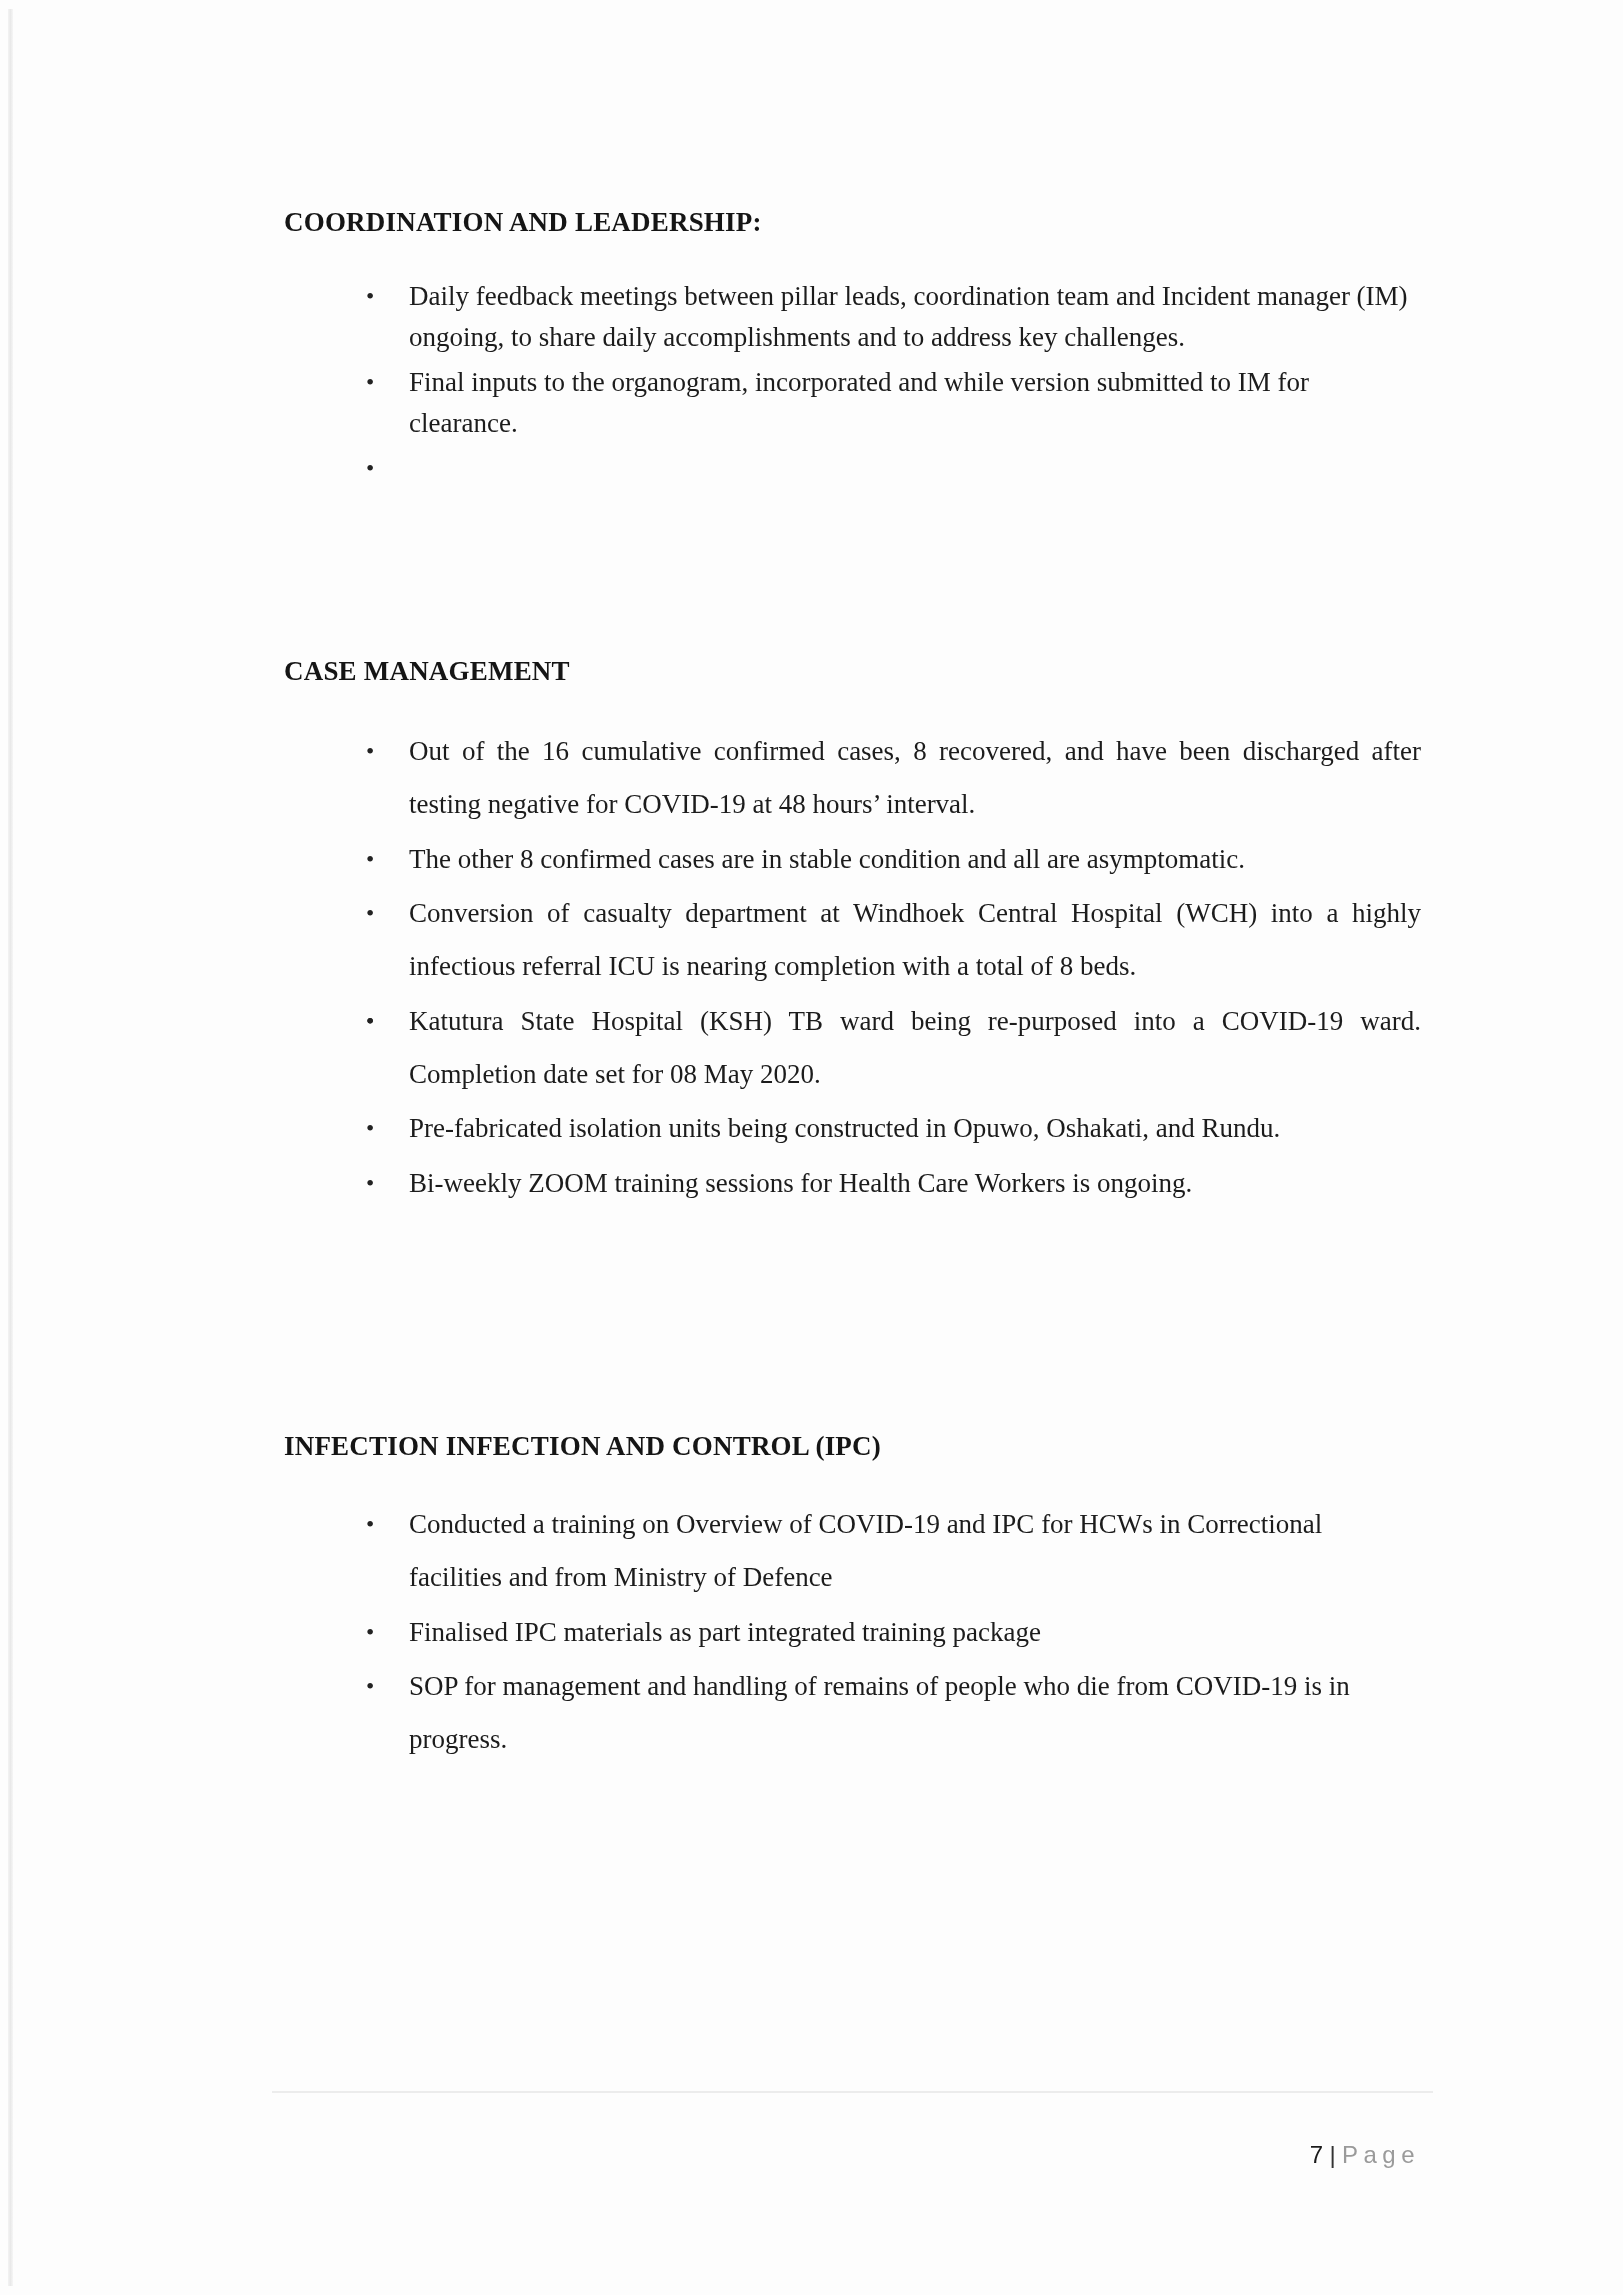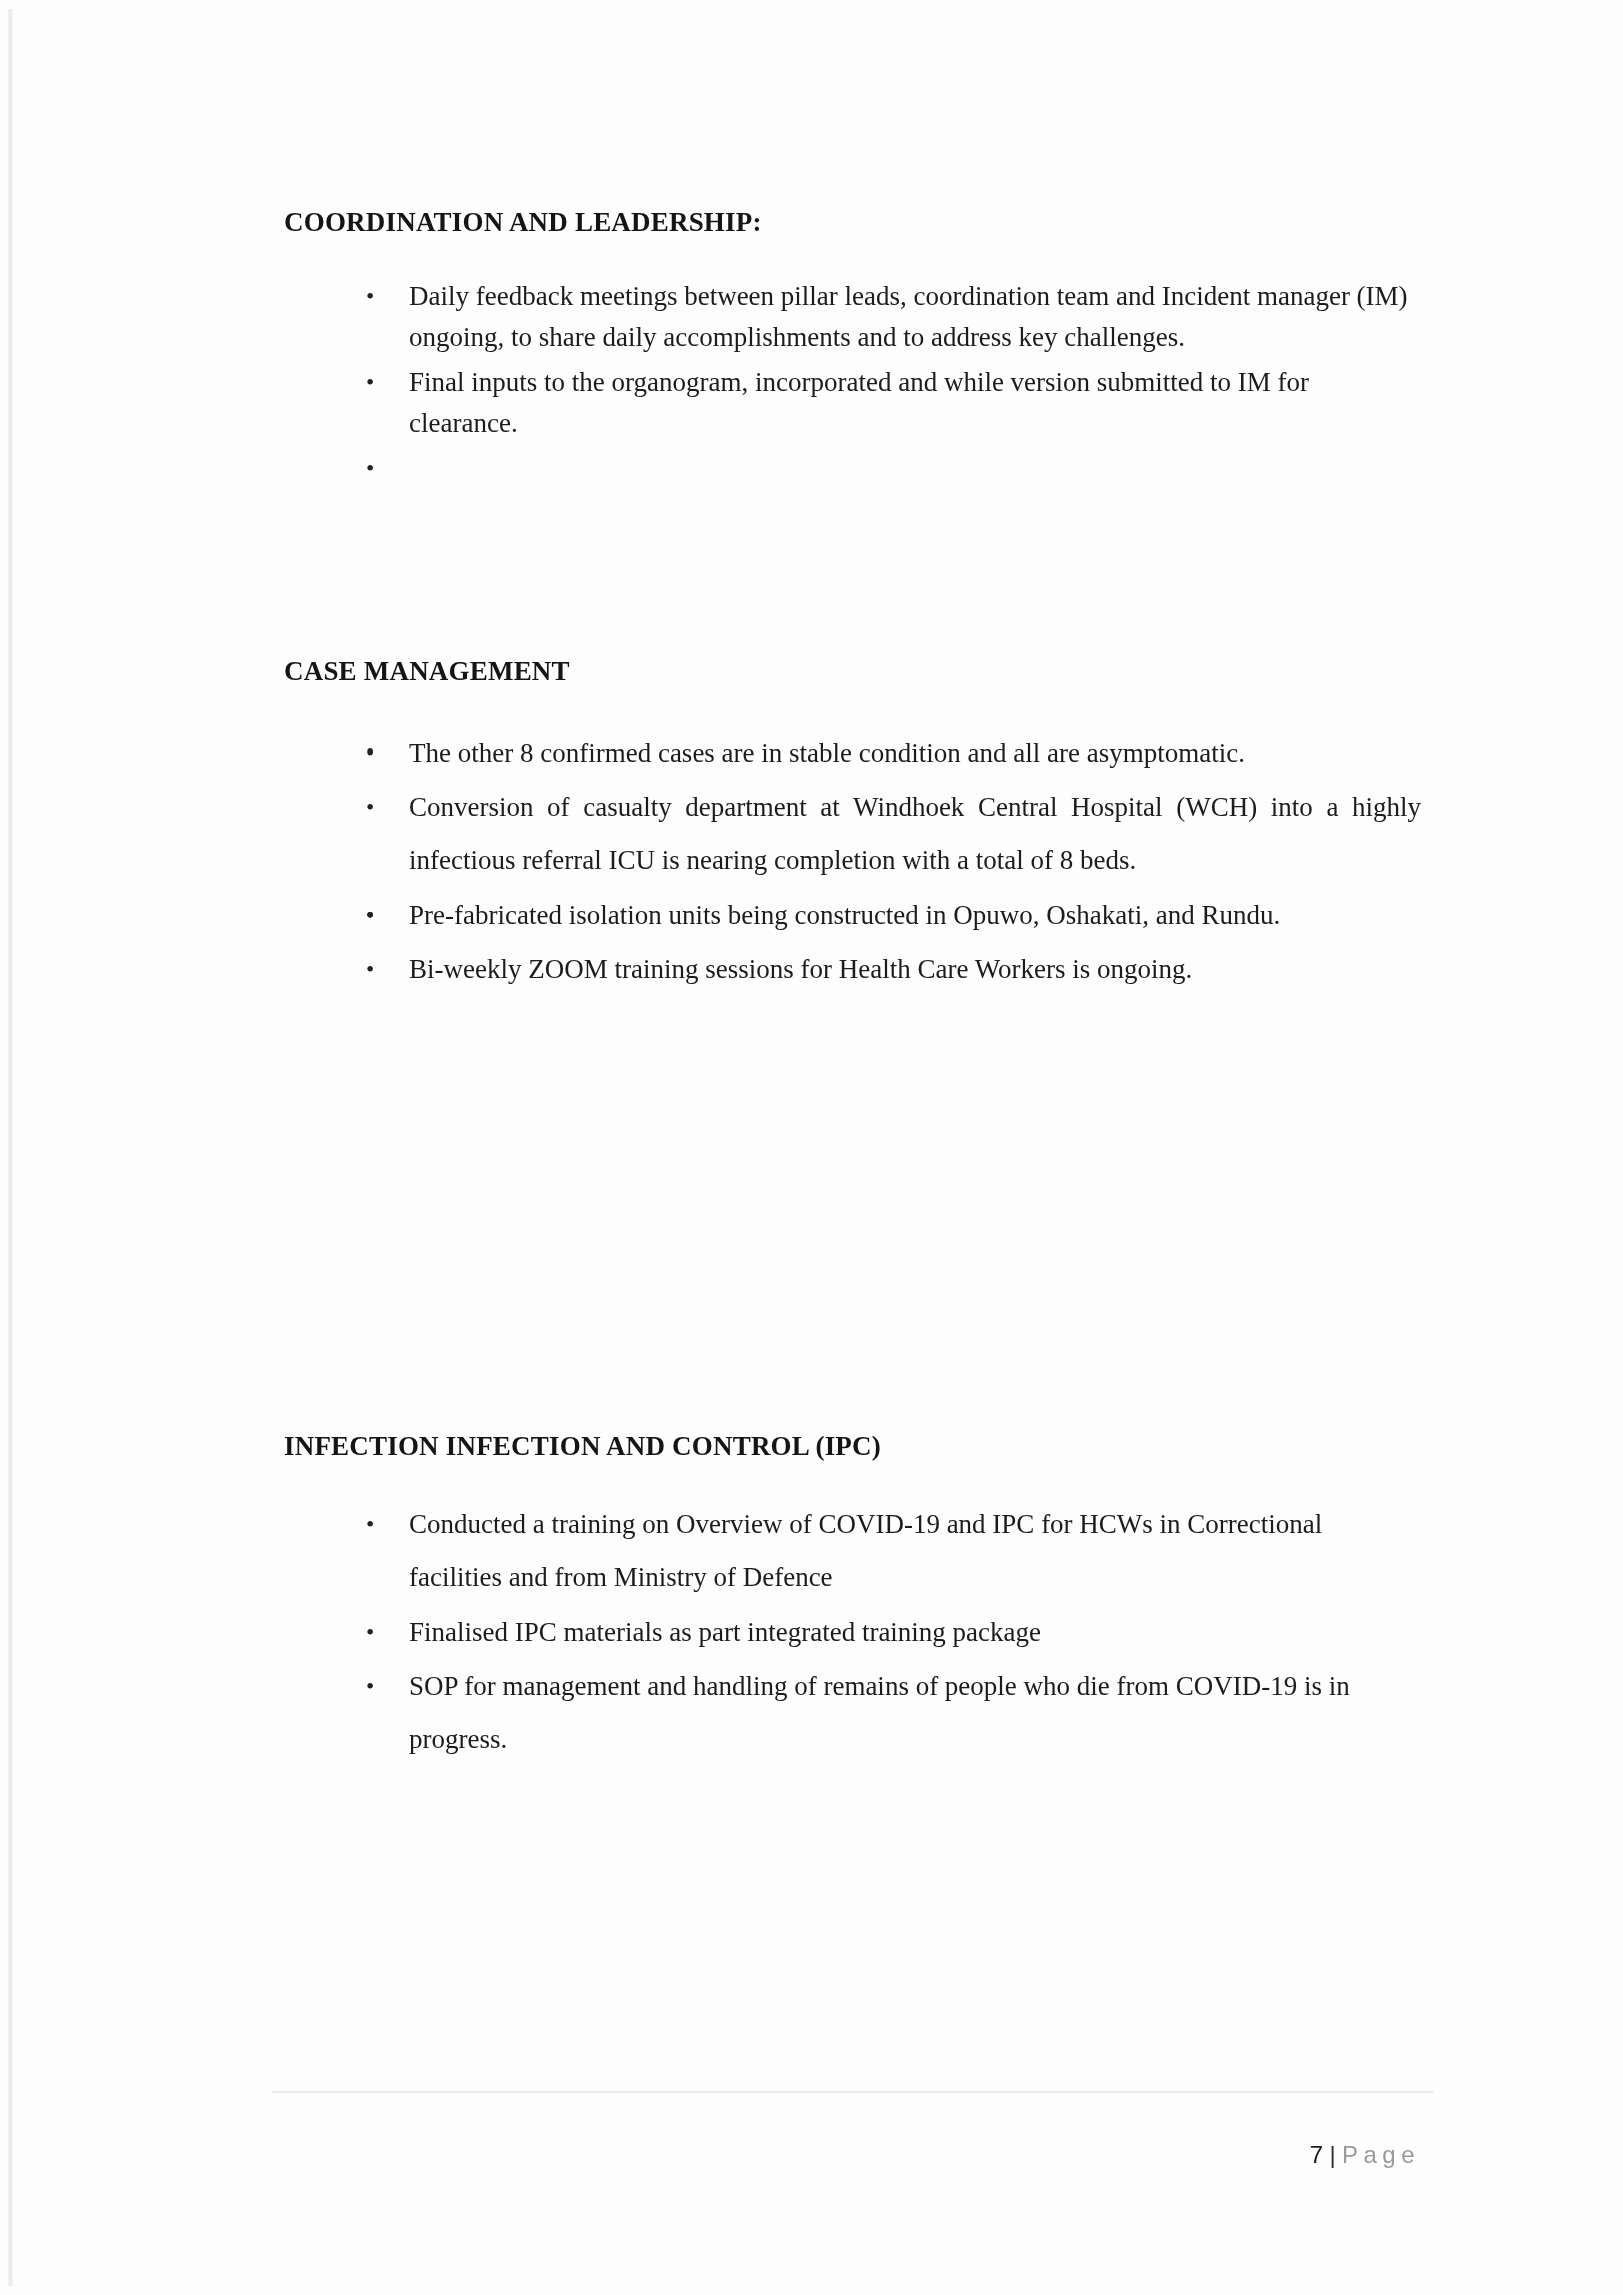--- a/index.html
+++ b/index.html
@@ -54,25 +54,25 @@
 
 <h2 class="section-heading" style="top:195px;">COORDINATION AND LEADERSHIP:</h2>
 <ul class="bullets" id="cl-list" style="top:276px;">
   <li><span class="dot">•</span><span>Daily feedback meetings between pillar leads, coordination team and Incident manager (IM) ongoing, to share daily accomplishments and to address key challenges.</span></li>
   <li><span class="dot">•</span><span>Final inputs to the organogram, incorporated and while version submitted to IM for clearance.</span></li>
   <li><span class="dot">•</span></li>
 </ul>
 
 <h2 class="section-heading" style="top:644px;">CASE MANAGEMENT</h2>
 <ul class="bullets" id="cm-list" style="top:725px;">
-  <li><span class="dot">•</span></li>
+  <li><span class="dot">•</span><span>Out of the 16 cumulative confirmed cases, 8 recovered, and have been discharged after testing negative for COVID-19 at 48 hours’ interval.</span></li>
   <li class="nojust"><span class="dot">•</span><span>The other 8 confirmed cases are in stable condition and all are asymptomatic.</span></li>
   <li><span class="dot">•</span><span>Conversion of casualty department at Windhoek Central Hospital (WCH) into a highly infectious referral ICU is nearing completion with a total of 8 beds.</span></li>
   <li><span class="dot">•</span></li>
-  <li><span class="dot">•</span></li>
+  <li><span class="dot">•</span><span>Katutura State Hospital (KSH) TB ward being re-purposed into a COVID-19 ward. Completion date set for 08 May 2020.</span></li>
   <li class="nojust"><span class="dot">•</span><span>Pre-fabricated isolation units being constructed in Opuwo, Oshakati, and Rundu.</span></li>
   <li class="nojust"><span class="dot">•</span><span>Bi-weekly ZOOM training sessions for Health Care Workers is ongoing.</span></li>
 </ul>
 
 <h2 class="section-heading" style="top:1419px;">INFECTION INFECTION AND CONTROL (IPC)</h2>
 <ul class="bullets" id="ipc-list" style="top:1498px;">
   <li><span class="dot">•</span><span>Conducted a training on Overview of COVID-19 and IPC for HCWs in Correctional facilities and from Ministry of Defence</span></li>
   <li><span class="dot">•</span><span>Finalised IPC materials as part integrated training package</span></li>
   <li><span class="dot">•</span><span>SOP for management and handling of remains of people who die from COVID-19 is in progress.</span></li>
 </ul>

